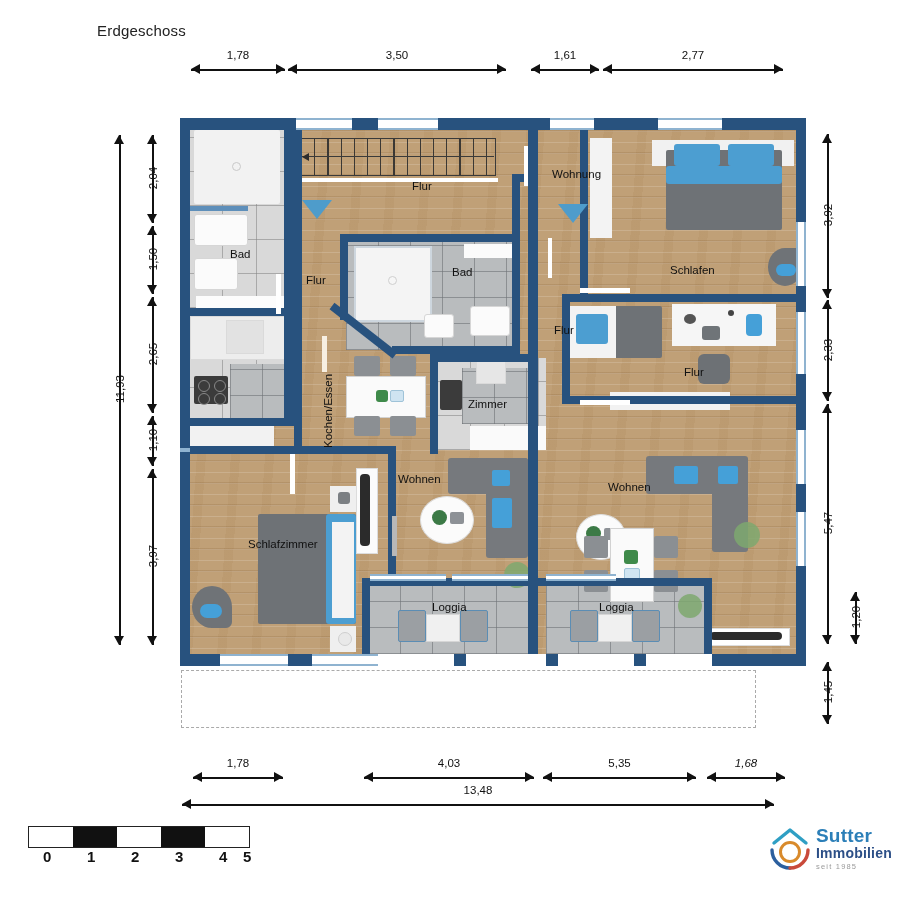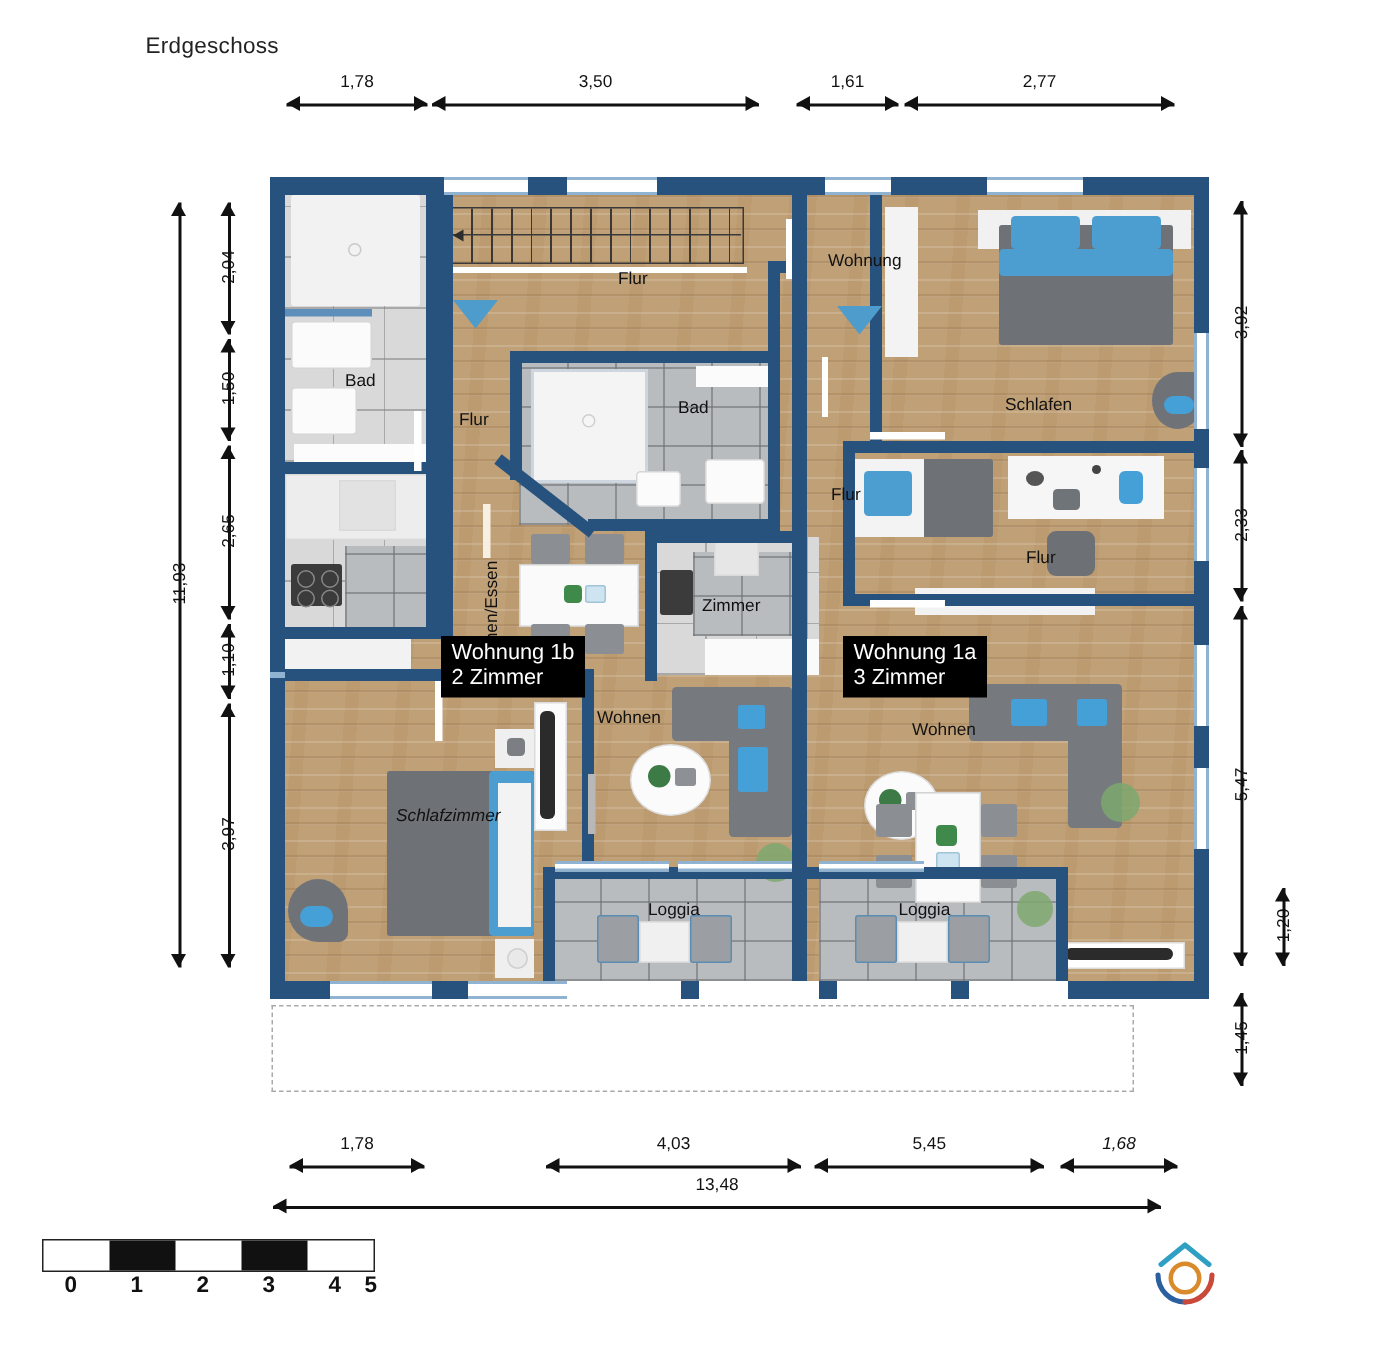--- a/index.html
+++ b/index.html
@@ -406,32 +406,24 @@
   <div class="room-label" style="left:232px;top:62px;">Flur</div>
   <div class="room-label" style="left:372px;top:50px;">Wohnung</div>
   <div class="room-label" style="left:272px;top:148px;">Bad</div>
   <div class="room-label" style="left:374px;top:206px;">Flur</div>
   <div class="room-label" style="left:490px;top:146px;">Schlafen</div>
   <div class="room-label" style="left:504px;top:248px;">Flur</div>
   <div class="room-label vert" style="left:142px;top:330px;">Kochen/Essen</div>
   <div class="room-label" style="left:288px;top:280px;">Zimmer</div>
   <div class="room-label" style="left:218px;top:355px;">Wohnen</div>
   <div class="room-label" style="left:428px;top:363px;">Wohnen</div>
-  <div class="room-label" style="left:84px;top:420px;font-style:italic;">Schlafzimmer</div>
+  <div class="room-label" style="left:68px;top:420px;">Schlafzimmer</div>
   <div class="room-label" style="left:252px;top:483px;">Loggia</div>
   <div class="room-label" style="left:419px;top:483px;">Loggia</div>
 
-  <div class="apt-tag" style="left:114px;top:306px;">
-    <div>Wohnung 1b</div>
-    <div>2 Zimmer</div>
-  </div>
-  <div class="apt-tag" style="left:382px;top:306px;">
-    <div>Wohnung 1a</div>
-    <div>3 Zimmer</div>
-  </div>
 
 </div>
 
 <div class="abs" id="terrace-dashed" style="left:181px;top:670px;width:575px;height:58px;"></div>
 
 <div class="dim dim-h" style="left:193px;top:772px;width:90px;">
   <div class="line"></div>
   <div class="ar l"></div>
   <div class="ar r"></div>
   <div class="txt">1,78</div>
@@ -439,21 +431,21 @@
 <div class="dim dim-h" style="left:364px;top:772px;width:170px;">
   <div class="line"></div>
   <div class="ar l"></div>
   <div class="ar r"></div>
   <div class="txt">4,03</div>
 </div>
 <div class="dim dim-h" style="left:543px;top:772px;width:153px;">
   <div class="line"></div>
   <div class="ar l"></div>
   <div class="ar r"></div>
-  <div class="txt">5,45</div>
+  <div class="txt">5,35</div>
 </div>
 <div class="dim dim-h" style="left:707px;top:772px;width:78px;font-style:italic;">
   <div class="line"></div>
   <div class="ar l"></div>
   <div class="ar r"></div>
   <div class="txt">1,68</div>
 </div>
 <div class="dim dim-h" style="left:182px;top:799px;width:592px;">
   <div class="line"></div>
   <div class="ar l"></div>
@@ -477,13 +469,18 @@
   <span style="left:222px;">5</span>
 </div>
 
 <div id="logo">
   <svg width="48" height="50" viewBox="0 0 48 50">
     <path d="M8 19 L24 6 L40 19" fill="none" stroke="#2f9fc4" stroke-width="3.4" stroke-linecap="round" stroke-linejoin="round"></path>
     <circle cx="24" cy="28" r="9.5" fill="none" stroke="#d98a2b" stroke-width="3"></circle>
     <path d="M6 26 A18 18 0 0 0 24 44" fill="none" stroke="#2c5f9e" stroke-width="3.4" stroke-linecap="round"></path>
     <path d="M24 44 A18 18 0 0 0 42 26" fill="none" stroke="#c94a3a" stroke-width="3.4" stroke-linecap="round"></path>
   </svg>
+  <div id="logo-text">
+    <div class="logo-l1">Sutter</div>
+    <div class="logo-l2">Immobilien</div>
+    <div class="logo-l3">seit 1985</div>
+  </div>
 </div>
 
 </body></html>

